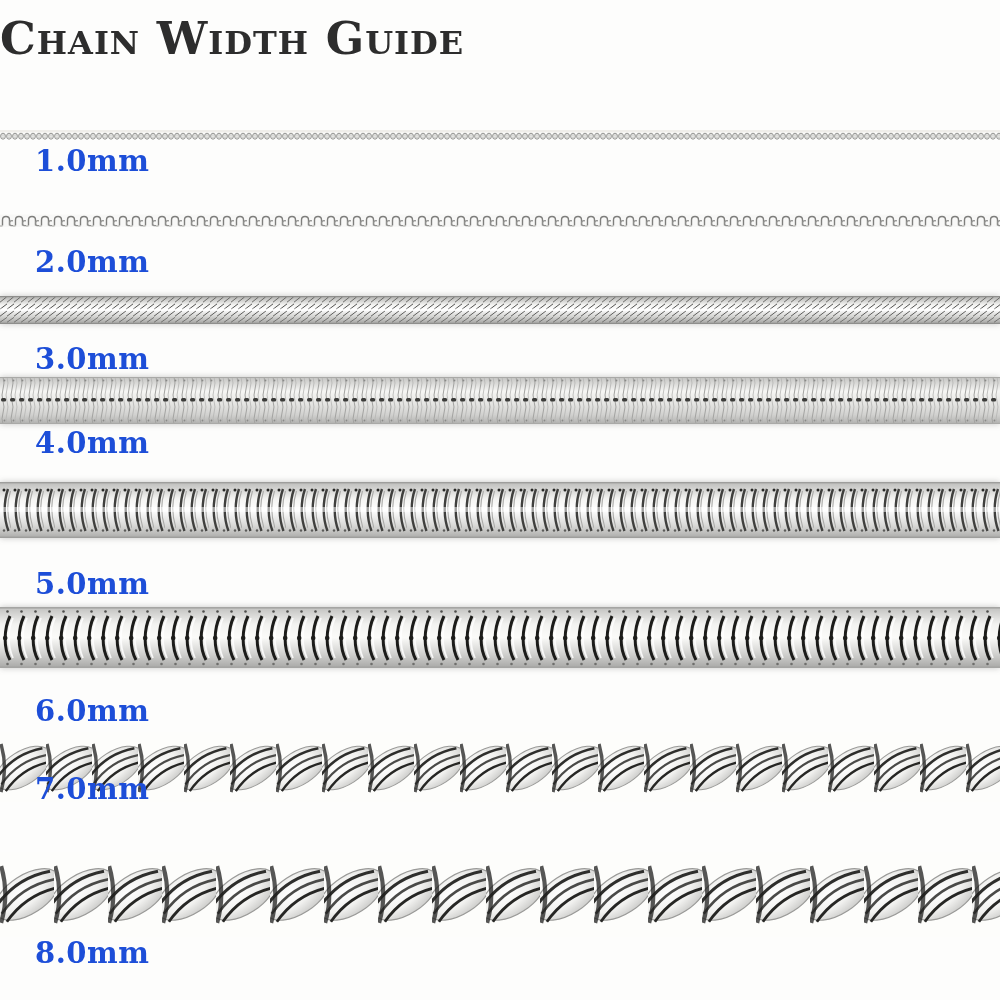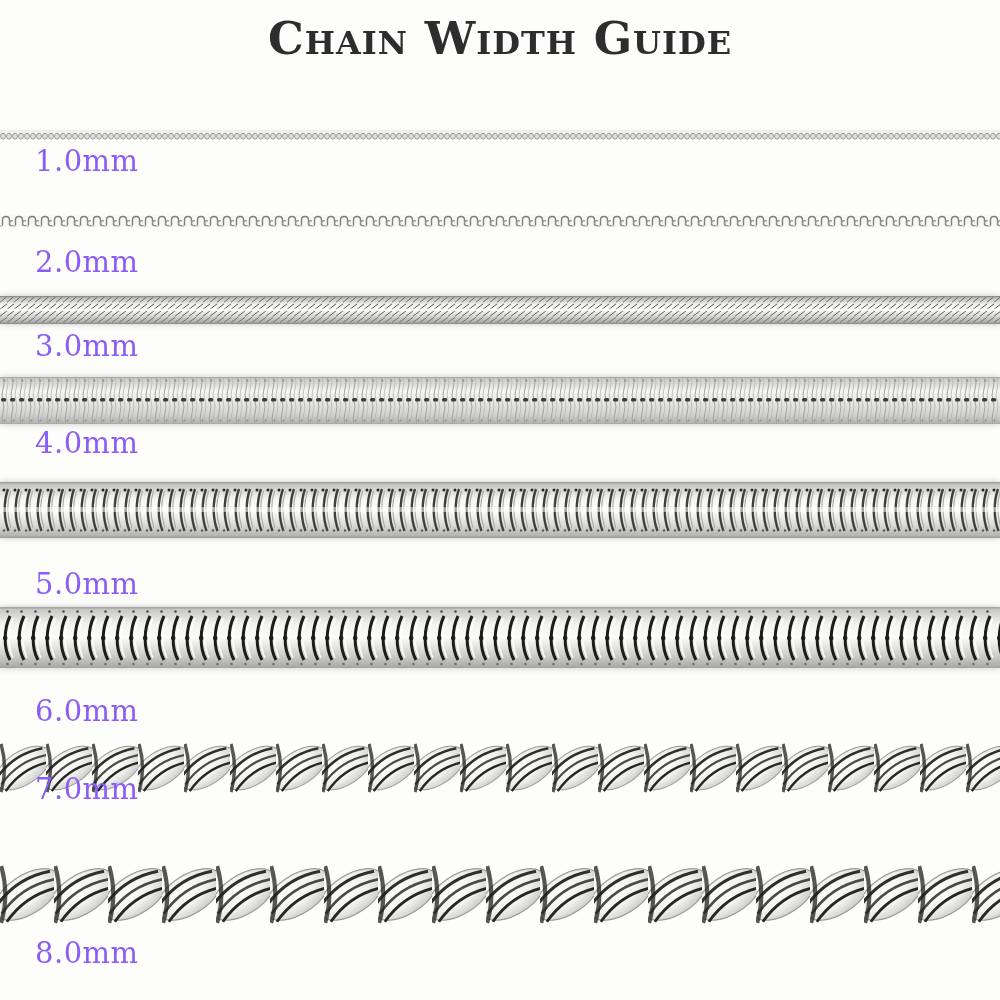--- a/index.html
+++ b/index.html
@@ -5,35 +5,35 @@
   html,body{margin:0;padding:0;}
   body{
     width:1000px;height:1000px;
     background:#fdfdfc;
     font-family:"DejaVu Serif","Liberation Serif",serif;
     overflow:hidden;position:relative;
   }
   .page{position:absolute;inset:0;}
   .title{
     position:absolute;top:12px;left:0;right:0;
-    text-align:center;
     font-size:45px;font-weight:600;
     font-variant:small-caps;
     letter-spacing:1px;
     color:#2d2d2d;
     margin:0;
   }
   .row{position:absolute;left:0;right:0;}
   .band{position:absolute;left:0;display:block;}
   .band.soft{filter:drop-shadow(0 0 3px rgba(70,70,70,.30));}
   .size-label{
     position:absolute;left:35px;
     font-size:29px;line-height:34px;
-    color:#8b5cf6;
+    color:#1d4ed8;
     letter-spacing:.5px;
+    font-weight:bold;
   }
   .defs{position:absolute;width:0;height:0;}
 </style>
 </head>
 <body>
 
 <svg class="defs" aria-hidden="true">
   <defs>
     <linearGradient id="g3" gradientUnits="userSpaceOnUse" x1="0" y1="0" x2="0" y2="28">
       <stop offset="0" stop-color="#adadab"></stop>
@@ -168,21 +168,21 @@
     <svg class="band" style="top:212px" width="1000" height="17">
         <rect width="1000" height="17" fill="url(#pat2)"></rect>
       </svg>
     <div class="size-label" style="top:245px">2.0mm</div>
   </div>
 
   <div class="row">
     <svg class="band soft" style="top:296px" width="1000" height="28">
         <rect width="1000" height="28" fill="url(#pat3)"></rect>
       </svg>
-    <div class="size-label" style="top:329px">3.0mm</div>
+    <div class="size-label" style="top:342px">3.0mm</div>
   </div>
 
   <div class="row">
     <svg class="band soft" style="top:377px" width="1000" height="47">
         <rect width="1000" height="47" fill="url(#pat4)"></rect>
       </svg>
     <div class="size-label" style="top:426px">4.0mm</div>
   </div>
 
   <div class="row">

